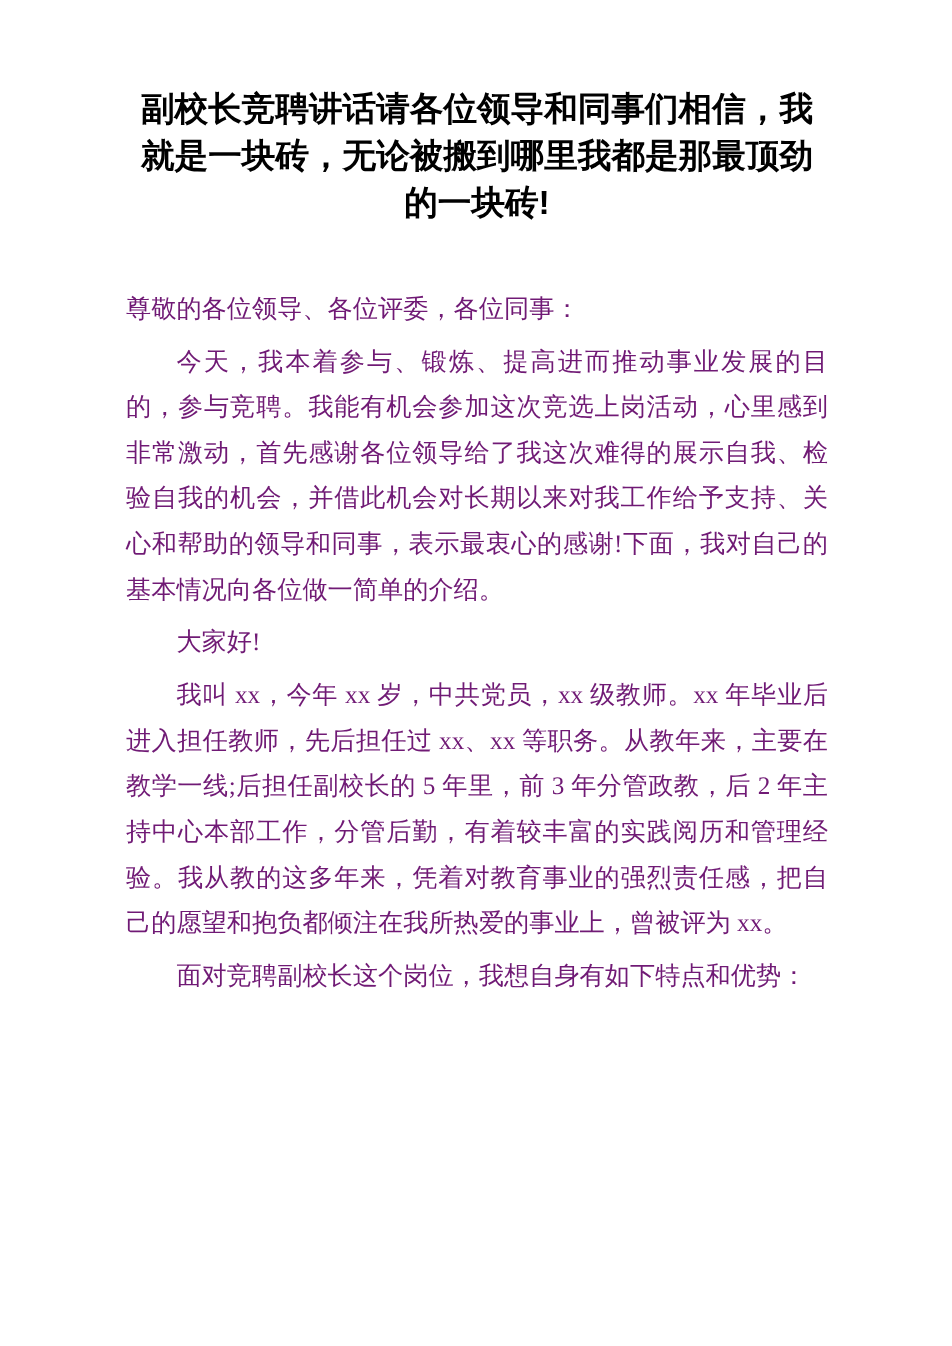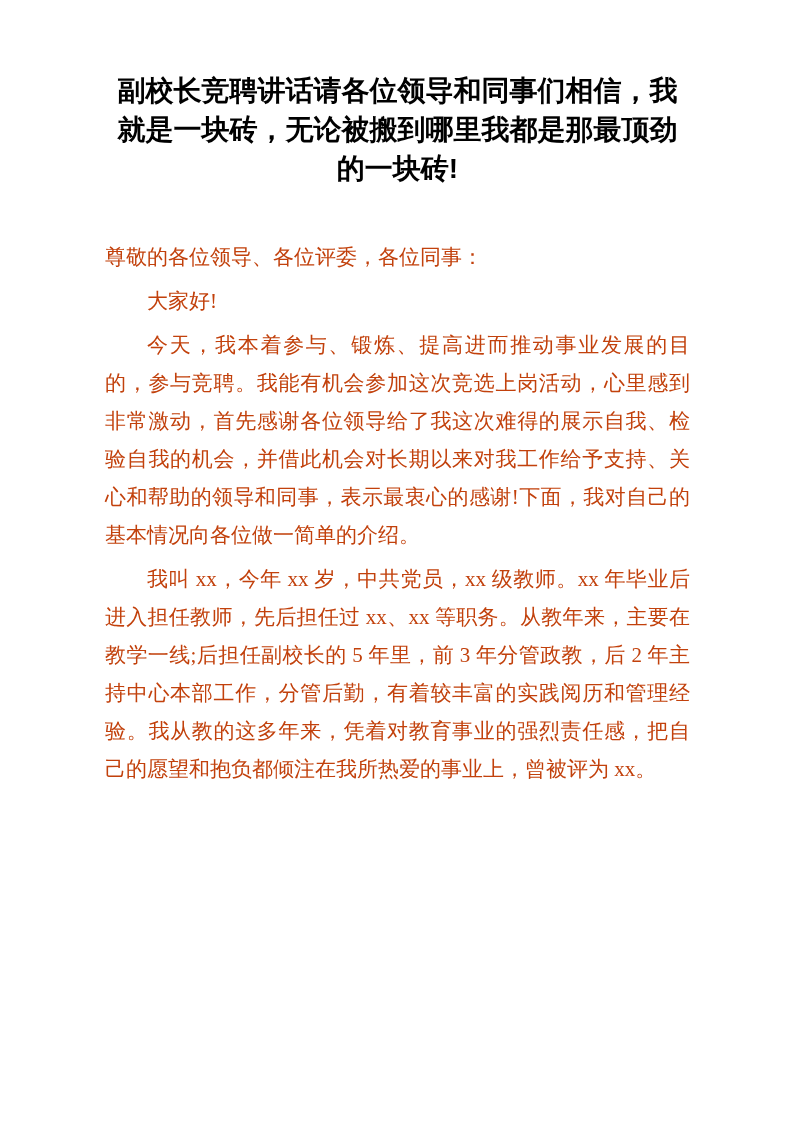--- a/index.html
+++ b/index.html
@@ -25,39 +25,40 @@
     text-align: center;
     color: #000000;
     margin: 0 0 50px 0;
   }
   .body-text p {
     font-family: "Liberation Serif", serif;
     font-size: 21px;
     line-height: 38px;
     text-align: justify;
     margin: 0 0 6px 0;
-    color: #c2410c;
+    color: #701a75;
   }
   .body-text p.salutation {
     text-indent: 0;
   }
   .body-text p.para {
     text-indent: 2em;
   }
 </style>
 </head>
 <body>
 
 <div class="page">
   <h1 class="doc-title">副校长竞聘讲话请各位领导和同事们相信，我就是一块砖，无论被搬到哪里我都是那最顶劲的一块砖!</h1>
 
   <div class="body-text">
     <p class="salutation">尊敬的各位领导、各位评委，各位同事：</p>
 
+    <p class="para">今天，我本着参与、锻炼、提高进而推动事业发展的目的，参与竞聘。我能有机会参加这次竞选上岗活动，心里感到非常激动，首先感谢各位领导给了我这次难得的展示自我、检验自我的机会，并借此机会对长期以来对我工作给予支持、关心和帮助的领导和同事，表示最衷心的感谢!下面，我对自己的基本情况向各位做一简单的介绍。</p>
+
     <p class="para">大家好!</p>
-
-    <p class="para">今天，我本着参与、锻炼、提高进而推动事业发展的目的，参与竞聘。我能有机会参加这次竞选上岗活动，心里感到非常激动，首先感谢各位领导给了我这次难得的展示自我、检验自我的机会，并借此机会对长期以来对我工作给予支持、关心和帮助的领导和同事，表示最衷心的感谢!下面，我对自己的基本情况向各位做一简单的介绍。</p>
 
     <p class="para">我叫 xx，今年 xx 岁，中共党员，xx 级教师。xx 年毕业后进入担任教师，先后担任过 xx、xx 等职务。从教年来，主要在教学一线;后担任副校长的 5 年里，前 3 年分管政教，后 2 年主持中心本部工作，分管后勤，有着较丰富的实践阅历和管理经验。我从教的这多年来，凭着对教育事业的强烈责任感，把自己的愿望和抱负都倾注在我所热爱的事业上，曾被评为 xx。</p>
 
+    <p class="para">面对竞聘副校长这个岗位，我想自身有如下特点和优势：</p>
 
   </div>
 </div>
 
 </body></html>

